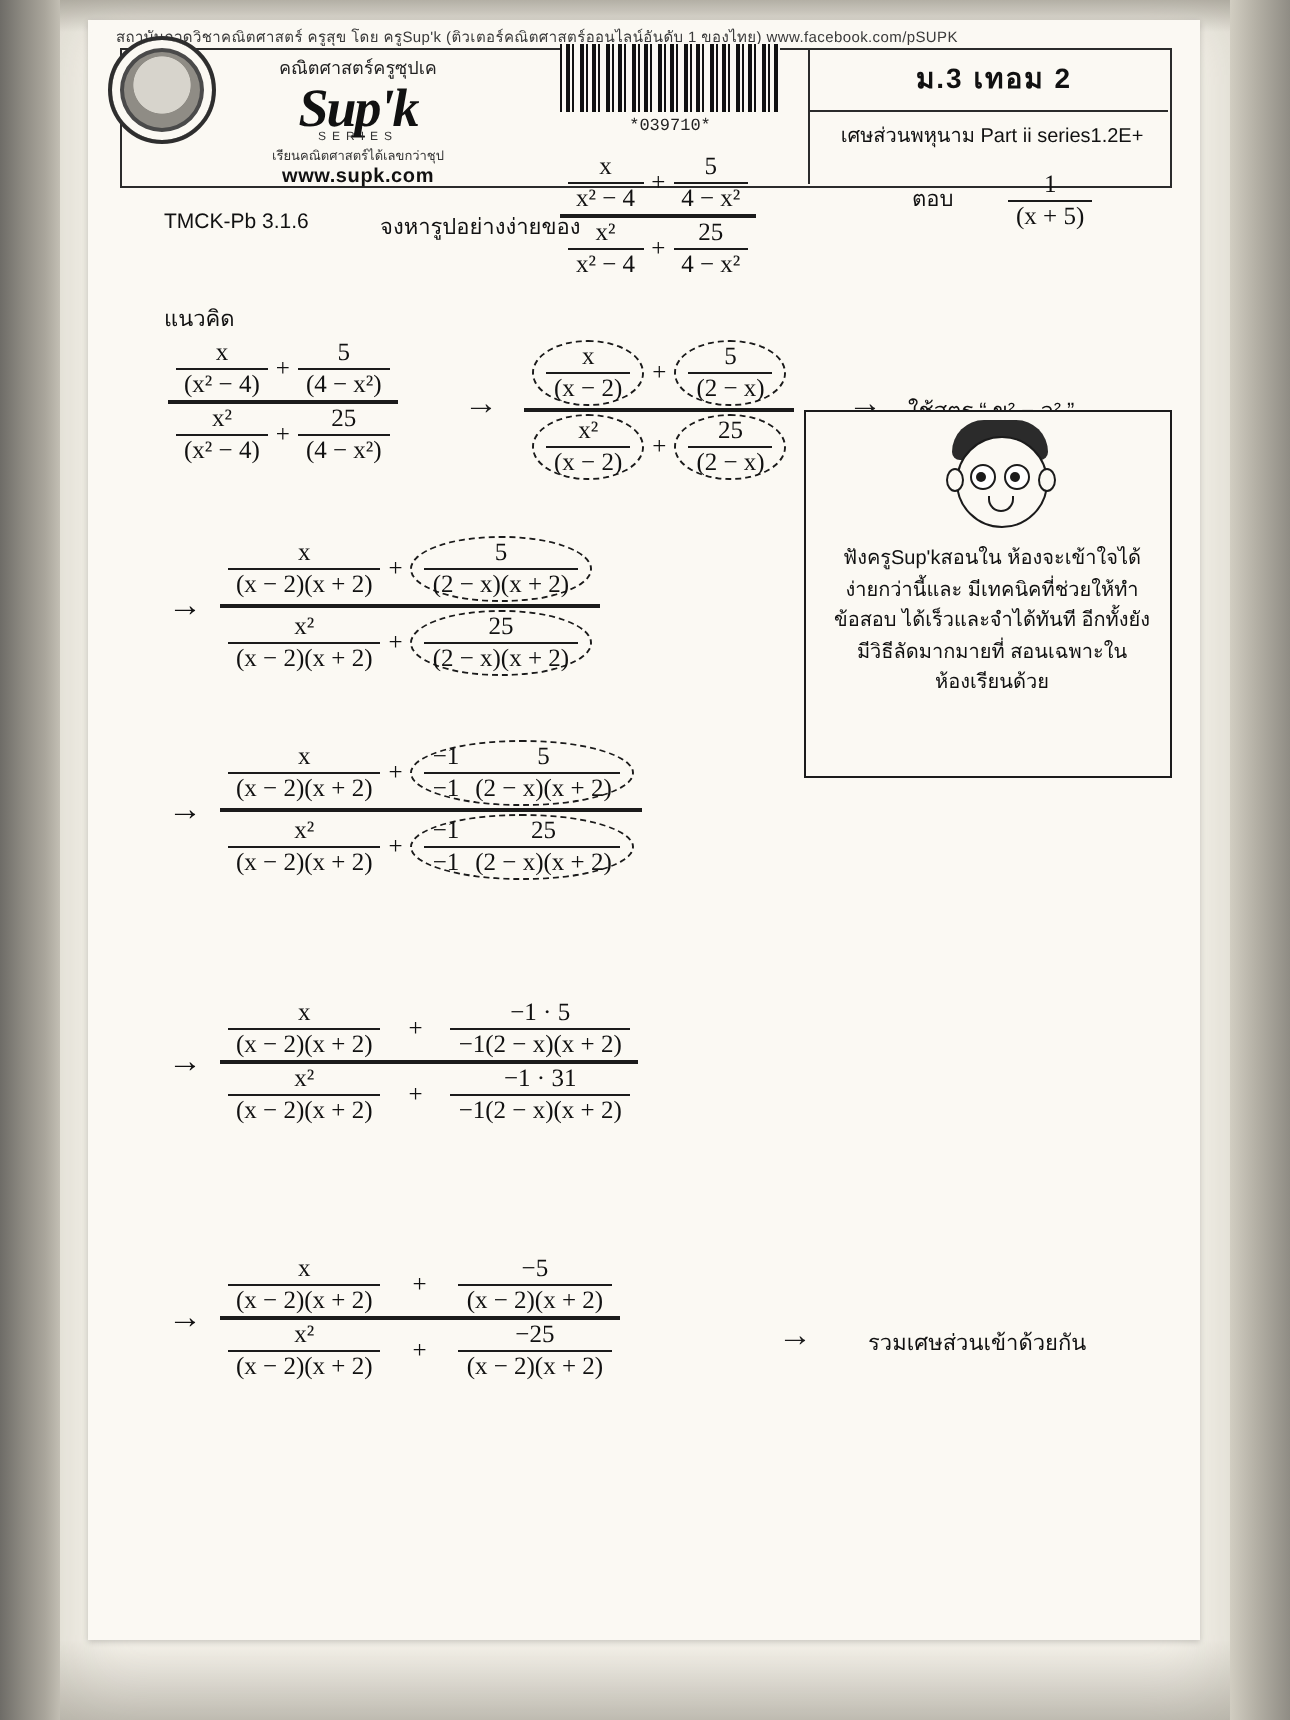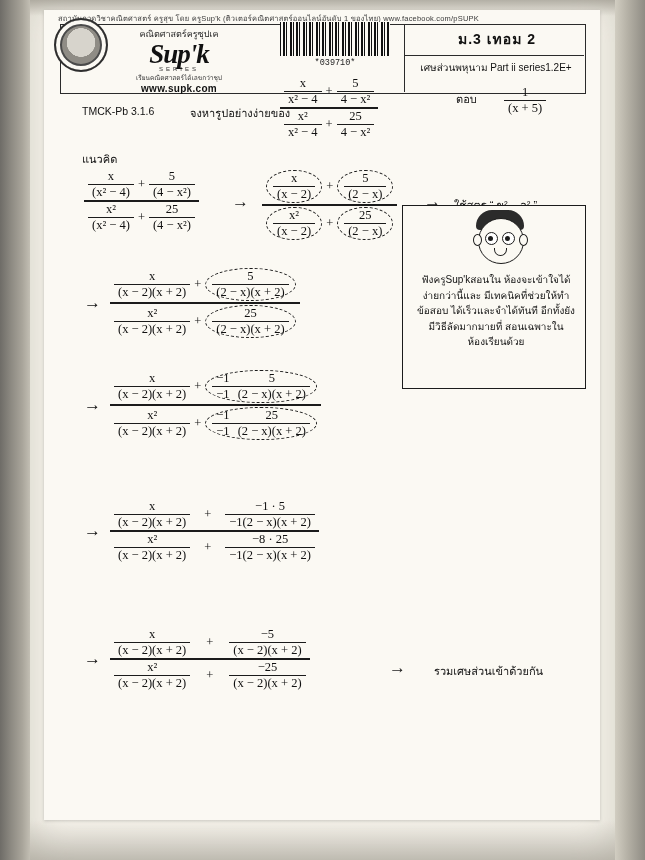--- a/index.html
+++ b/index.html
@@ -633,21 +633,21 @@
           <span class="bar"></span>
           <span class="den">
             <span class="mrow">
               <span class="frac">
                 <span class="num">x²</span>
                 <span class="bar"></span>
                 <span class="den">(x − 2)(x + 2)</span>
               </span>
               <span class="op" style="padding:0 14px;">+</span>
               <span class="frac">
-                <span class="num">−8 · 25</span>
+                <span class="num">−1 · 31</span>
                 <span class="bar"></span>
                 <span class="den">−1(2 − x)(x + 2)</span>
               </span>
             </span>
           </span>
         </span>
       </div>
 
       <div class="step" style="left:66px; top:618px;">
         <span class="arrow-left">→</span>

